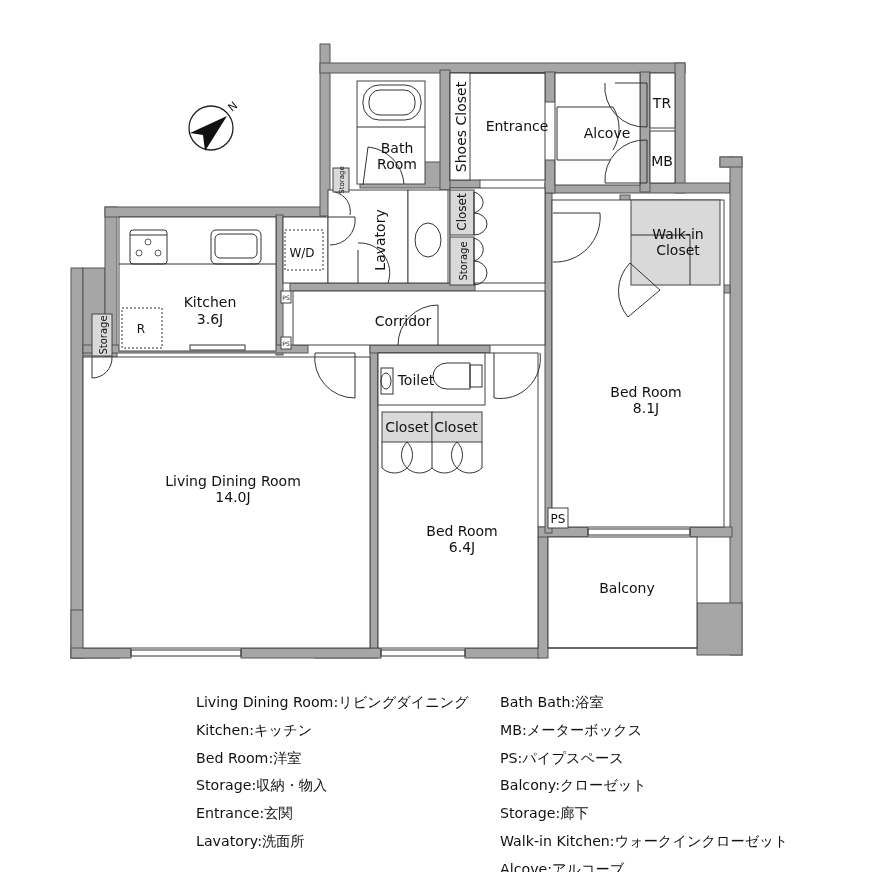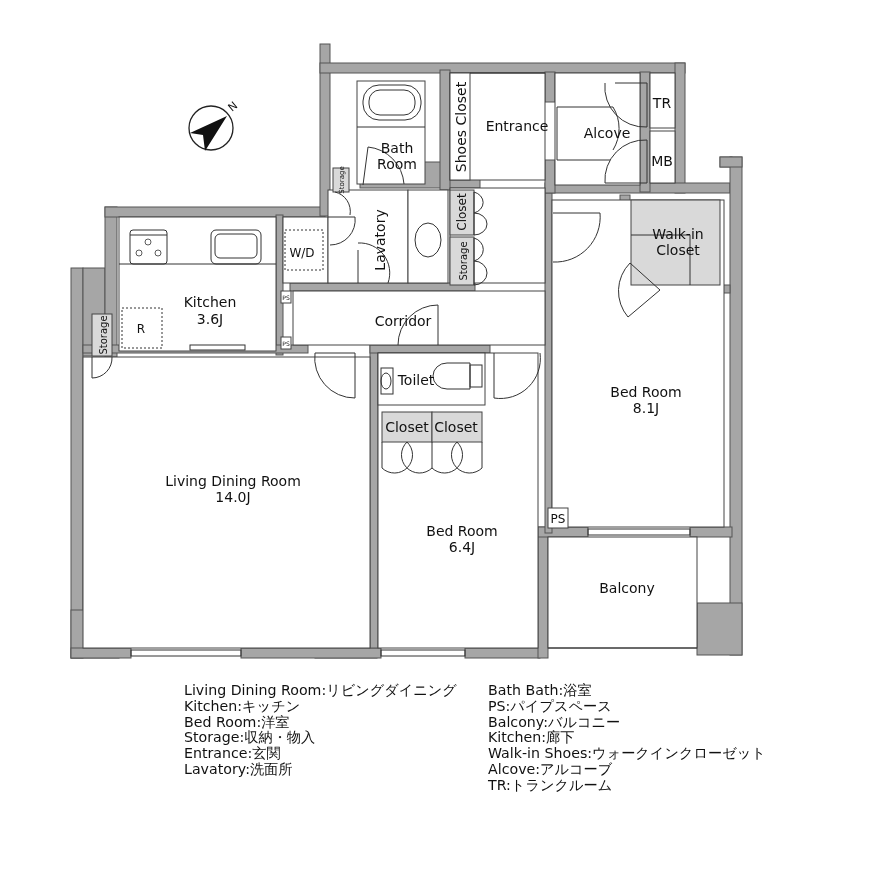--- a/index.html
+++ b/index.html
@@ -2,21 +2,21 @@
 <html><head>
 <meta charset="utf-8">
 <style>
   html,body{margin:0;padding:0;background:#fff;}
   body{width:872px;height:872px;position:relative;overflow:hidden;font-family:"DejaVu Sans","Liberation Sans",sans-serif;}
   svg{position:absolute;left:0;top:0;}
   .lbl{font-family:"DejaVu Sans","Liberation Sans",sans-serif;fill:#111;font-size:14px;}
   .sm{font-size:12px;}
   .tiny{font-size:7px;}
   .legend{position:absolute;top:683px;font-size:14.2px;line-height:15.8px;color:#111;font-family:"DejaVu Sans","Liberation Sans",sans-serif;white-space:nowrap;}
-  .legend div{margin:0;}
+  .legend div{margin:12px;}
 </style>
 </head>
 <body>
 
 <svg width="872" height="872" viewBox="0 0 872 872">
 
   <g fill="#a6a6a6" stroke="#555" stroke-width="1">
 
     <rect x="71" y="268" width="12" height="390"></rect>
     <rect x="83" y="268" width="22" height="88"></rect>
@@ -206,19 +206,20 @@
 <div class="legend" style="left:184px">
   <div>Living Dining Room:リビングダイニング</div>
   <div>Kitchen:キッチン</div>
   <div>Bed Room:洋室</div>
   <div>Storage:収納・物入</div>
   <div>Entrance:玄関</div>
   <div>Lavatory:洗面所</div>
 </div>
 <div class="legend" style="left:488px">
   <div>Bath Bath:浴室</div>
+  <div>MB:メーターボックス</div>
   <div>PS:パイプスペース</div>
-  <div>Balcony:バルコニー</div>
-  <div>Kitchen:廊下</div>
-  <div>Walk-in Shoes:ウォークインクローゼット</div>
+  <div>Balcony:クローゼット</div>
+  <div>Storage:廊下</div>
+  <div>Walk-in Kitchen:ウォークインクローゼット</div>
   <div>Alcove:アルコーブ</div>
   <div>TR:トランクルーム</div>
 </div>
 
 </body></html>

